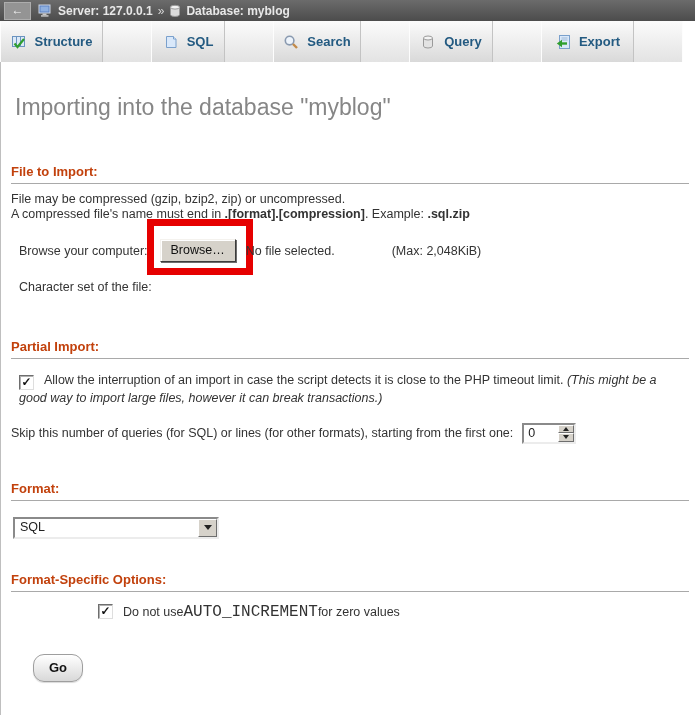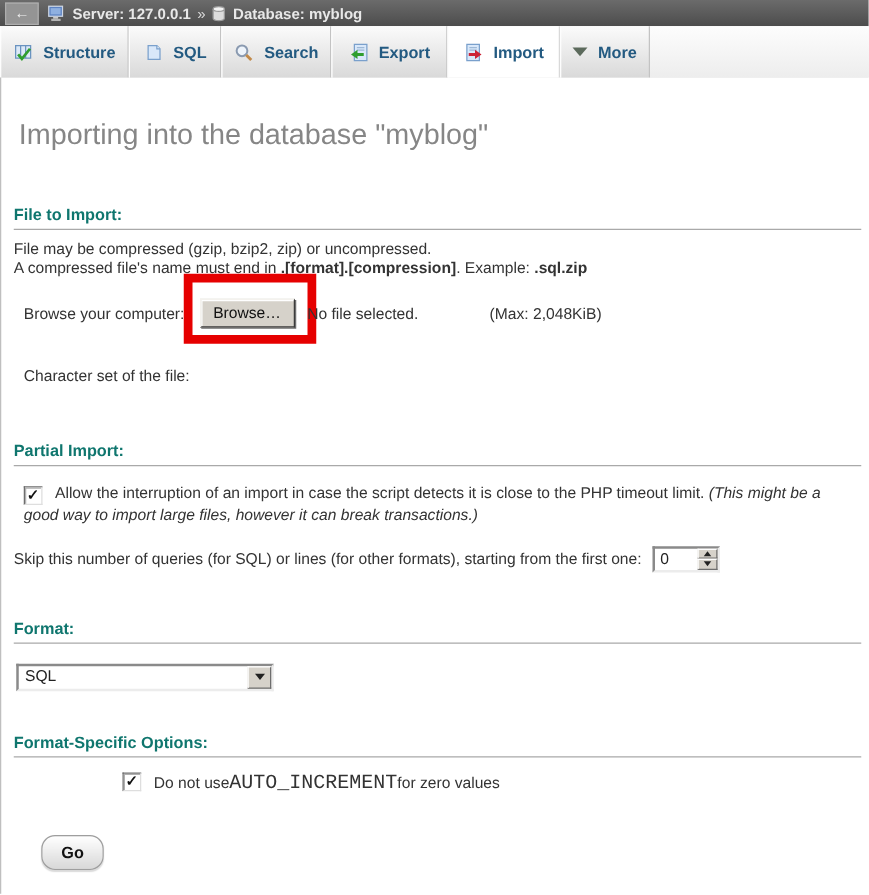--- a/index.html
+++ b/index.html
@@ -26,20 +26,21 @@
     cursor:pointer;
   }
   .crumb { cursor:pointer; }
   .crumb-sep { font-weight:normal; color:#d6d6d6; }
   .tb-icon { display:inline-flex; }
 
   
   .tabbar {
     height:41px; display:flex; align-items:stretch;
     background:linear-gradient(#fbfbfb,#e3e3e3);
+    gap:48px;
   }
   .tab {
     display:flex; align-items:center; justify-content:center; gap:8px;
     font-size:13px; font-weight:bold; color:#235a81;
     background:linear-gradient(#fbfbfb,#d9d9d9);
     border-left:1px solid #fdfdfd; border-right:1px solid #c3c3c3;
     cursor:pointer; flex:0 0 auto;
   }
   .tab.active { background:#fff; border-right:1px solid #d9d9d9; }
   .tab-rest { flex:1 1 auto; background:linear-gradient(#fdfdfd,#ededed); }
@@ -51,29 +52,29 @@
   .content {
     border-left:1px solid #bfbfbf;
     min-height:653px; box-sizing:border-box;
     padding:0 6px 0 10px; position:relative;
   }
   h1.title {
     font-size:23px; font-weight:normal; color:#868686;
     margin:0 0 0 4px; padding-top:32px; line-height:27px;
   }
   .shead {
-    font-size:13px; font-weight:bold; color:#0f766e;
+    font-size:13px; font-weight:bold; color:#c2410c;
     margin:0; padding-bottom:4px;
     border-bottom:1px solid #a9a9a9;
   }
   .mt-h1  { margin-top:43px; }
   .row { font-size:12.5px; color:#333; display:flex; align-items:center; }
   .desc { margin:8px 0 0 0; font-size:12.5px; line-height:15px; color:#333; }
   .browse-row  { margin:17px 0 0 8px; }
-  .charset-row { margin:32px 0 0 8px; }
+  .charset-row { margin:18px 0 0 8px; }
   .lbl { margin-right:12px; }
 
   
   .classic-btn {
     font-family:"Liberation Sans", sans-serif;
     font-size:12.5px; color:#111;
     background:#d6d2ca; padding:3px 10px 4px 10px;
     border:1px solid; border-color:#f4f2ee #3c3c3c #3c3c3c #f4f2ee;
     box-shadow:1px 1px 0 #6e6e6e, inset 1px 1px 0 #fff;
     cursor:pointer;
@@ -208,20 +209,29 @@
     </div>
     <div class="tab" style="width:86px">
       <span class="ticon">
         <svg width="16" height="16" viewBox="0 0 16 16">
           <circle cx="6.6" cy="6.6" r="4.3" fill="#eef4fb" stroke="#8a9ab0" stroke-width="1.6"></circle>
           <line x1="10" y1="10" x2="14" y2="14" stroke="#c28a4a" stroke-width="2.4"></line>
         </svg>
       </span>
       <span>Search</span>
     </div>
+    <div class="tab" style="width:82px">
+      <span class="ticon">
+        <svg width="16" height="16" viewBox="0 0 16 16">
+          <path d="M3.5 4 v8 a4.5 2 0 0 0 9 0 v-8" fill="#e3e3e3" stroke="#9a9a9a"></path>
+          <ellipse cx="8" cy="4" rx="4.5" ry="2" fill="#f4f4f4" stroke="#9a9a9a"></ellipse>
+        </svg>
+      </span>
+      <span>Query</span>
+    </div>
     <div class="tab" style="width:91px">
       <span class="ticon">
         <svg width="16" height="16" viewBox="0 0 16 16">
           <rect x="4.5" y="1.5" width="10" height="13" fill="#d9e8fa" stroke="#7aa0cc"></rect>
           <line x1="6.5" y1="4" x2="12.5" y2="4" stroke="#9db8d6"></line>
           <line x1="6.5" y1="6" x2="12.5" y2="6" stroke="#9db8d6"></line>
           <path d="M12 9.5 H6" stroke="#2f9e2f" stroke-width="2.4"></path>
           <path d="M7 5.8 L1.8 9.5 L7 13.2 z" fill="#2f9e2f"></path>
         </svg>
       </span>

